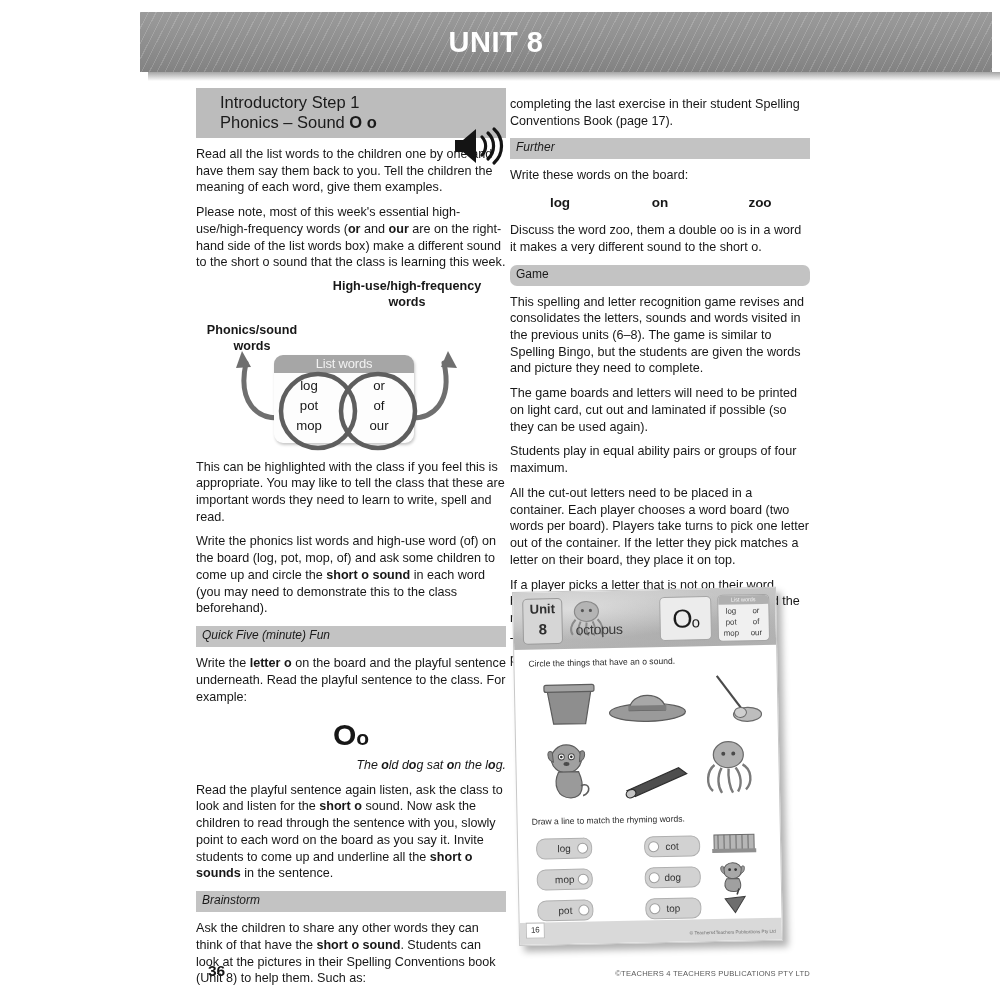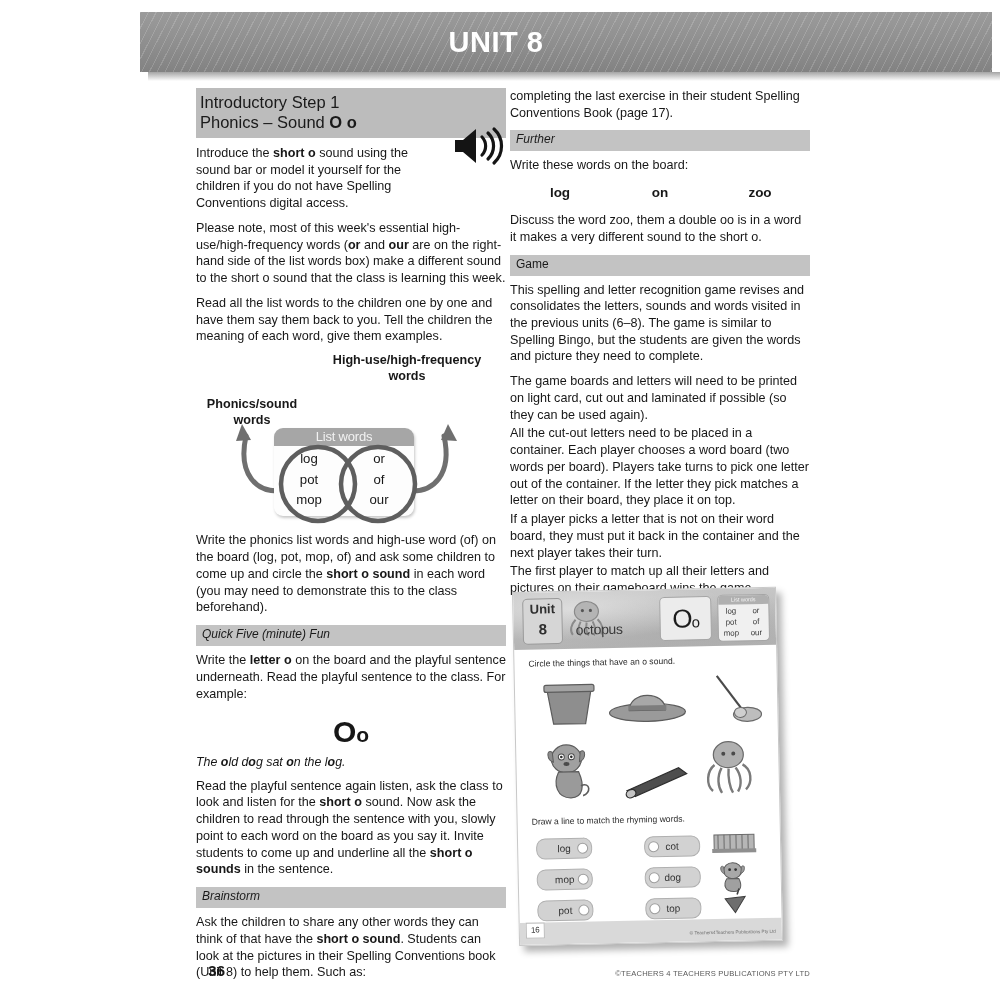--- a/index.html
+++ b/index.html
@@ -30,35 +30,35 @@
   .banner-title{
     color:#ffffff;font-size:29px;font-weight:bold;letter-spacing:.5px;
     margin-right:140px;
   }
 
   
   .col{position:absolute;top:88px;font-size:12.6px;line-height:1.33;}
   .col-left{left:196px;width:310px;}
   .col-right{left:510px;width:300px;}
 
-  p{margin:0 0 8px 0;}
+  p{margin:8px 0 8px 0;}
   p.tight{margin-bottom:2px;}
   b{font-weight:bold;}
 
   
   .bar-main{
-    background:#bcbcbc;padding:4px 6px 5px 4px;margin-bottom:7px;
+    background:#bcbcbc;padding:4px 6px 5px 24px;margin-bottom:7px;
     font-size:16.5px;line-height:1.24;color:#1a1a1a;
   }
   .bar-main .l2{display:block;}
   .bar-sec{
     background:#c3c3c3;padding:2px 6px 3px 6px;margin:9px 0 6px 0;
     font-size:12px;font-style:italic;color:#1a1a1a;
   }
-  .bar-sec.plain{font-style:normal;}
+  .bar-sec.plain{font-style:normal;border-radius:7px;}
 
   
   .speaker{
     position:absolute;right:-2px;top:36px;width:56px;height:44px;
   }
 
   .intro-wrap{position:relative;}
 
   
   .labels{display:flex;margin-top:6px;font-weight:bold;font-size:12.6px;}
@@ -77,21 +77,21 @@
     background:#a6a6a6;border-radius:9px 9px 0 0;
     color:#f2f2f2;font-size:13px;text-align:center;line-height:18px;
     letter-spacing:-.2px;
   }
   .lw-words{position:absolute;left:0;top:20px;width:100%;display:flex;}
   .lw-col{flex:1;text-align:center;font-size:13.2px;line-height:1.55;padding-top:1px;}
 
   
   .oo-big{text-align:center;font-size:30px;font-weight:bold;margin:10px 0 2px 0;}
   .oo-big .small{font-size:21px;}
-  .playful{text-align:left;font-style:italic;font-size:12.4px;margin-bottom:7px;}
+  .playful{text-align:right;font-style:italic;font-size:12.4px;margin-bottom:7px;}
   .wordline{display:flex;font-weight:bold;font-size:13.5px;margin:9px 0;}
   .wordline>div{flex:1;text-align:center;}
 
   
   .sheet-wrap{
     position:absolute;left:512px;top:592px;width:280px;height:360px;
   }
   .sheet{
     position:absolute;left:0;top:0;width:262px;height:352px;
     transform:rotate(-1.15deg);transform-origin:0 0;
@@ -190,30 +190,27 @@
         <span class="l2"><span>Phonics – Sound </span><b>O o</b></span>
       </div>
 
       <svg class="speaker" viewBox="0 0 56 44">
         <path d="M3 16 h8 L24 5 v34 L11 28 H3 Z" fill="#141414"></path>
         <path d="M30 13 a13 13 0 0 1 0 18" stroke="#141414" stroke-width="3.2" fill="none" stroke-linecap="round"></path>
         <path d="M36 9 a18 18 0 0 1 0 26" stroke="#141414" stroke-width="3.2" fill="none" stroke-linecap="round"></path>
         <path d="M42 5 a23 23 0 0 1 0 34" stroke="#141414" stroke-width="3.2" fill="none" stroke-linecap="round"></path>
       </svg>
 
-      <p style="width:242px;">
-        <span>Introduce the </span><b>short o</b><span> sound using the sound bar or model it yourself for the children if you do not have  Spelling Conventions digital access.</span>
-      </p>
-    </div>
+    </div>
+
+    <p>Read all the list words to the children one by one and have them say them back to you. Tell the children the meaning of each word, give them examples.</p>
 
     <p>
       <span>Please note, most of this week's essential high-use/high-frequency words (</span><b>or</b><span> and </span><b>our</b><span> are on the right-hand side of the list words box) make a different sound to the short o sound that the class is learning this week.</span>
     </p>
-
-    <p>Read all the list words to the children one by one and have them say them back to you. Tell the children the meaning of each word, give them examples.</p>
 
     <div class="labels">
       <div class="lbl-l">
         <span>Phonics/sound</span><br>
         <span>words</span>
       </div>
       <div class="lbl-r">
         <span>High-use/high-frequency</span><br>
         <span>words</span>
       </div>
@@ -240,20 +237,21 @@
             <div>our</div>
           </div>
         </div>
       </div>
       <svg width="310" height="100" viewBox="0 0 310 100" style="pointer-events:none;">
         <circle cx="122" cy="60" r="37" stroke="#5e5e5e" stroke-width="4.5" fill="none"></circle>
         <circle cx="182" cy="60" r="37" stroke="#5e5e5e" stroke-width="4.5" fill="none"></circle>
       </svg>
     </div>
 
+    <p>This can be highlighted with the class if you feel this is appropriate. You may like to tell the class that these are important words they need to learn to write, spell and read.</p>
 
     <p>
       <span>Write the phonics list words and high-use word (of) on the board (log, pot, mop, of) and ask some children to come up and circle the </span><b>short o sound</b><span> in each word (you may need to demonstrate this to the class beforehand).</span>
     </p>
 
     <div class="bar-sec">Quick Five (minute) Fun</div>
 
     <p>
       <span>Write the </span><b>letter o</b><span> on the board and the playful sentence underneath. Read the playful sentence to the class. For example:</span>
     </p>
@@ -289,20 +287,21 @@
       <div>zoo</div>
     </div>
 
     <p>Discuss the word zoo, them a double oo is in a word it makes a very different sound to the short o.</p>
 
     <div class="bar-sec plain">Game</div>
 
 
     <p>This spelling and letter recognition game revises and consolidates the letters, sounds and words visited in the previous units (6–8). The game is similar to Spelling Bingo, but the students are given the words and picture they need to complete.</p>
     <p class="tight">The game boards and letters will need to be printed on light card, cut out and laminated if possible (so they can be used again).</p>
+    <p class="tight">Students play in equal ability pairs or groups of four maximum.</p>
     <p class="tight">All the cut-out letters need to be placed in a container. Each player chooses a word board (two words per board). Players take turns to pick one letter out of the container. If the letter they pick matches a letter on their board, they place it on top.</p>
     <p class="tight">If a player picks a letter that is not on their word board, they must put it back in the container and the next player takes their turn.</p>
     <p>The first player to match up all their letters and pictures on their gameboard wins the game.</p>
   </div>
 
   <div class="sheet-wrap">
     <div class="sheet">
       <div class="sheet-head"></div>
 
       <div class="unit-box">

